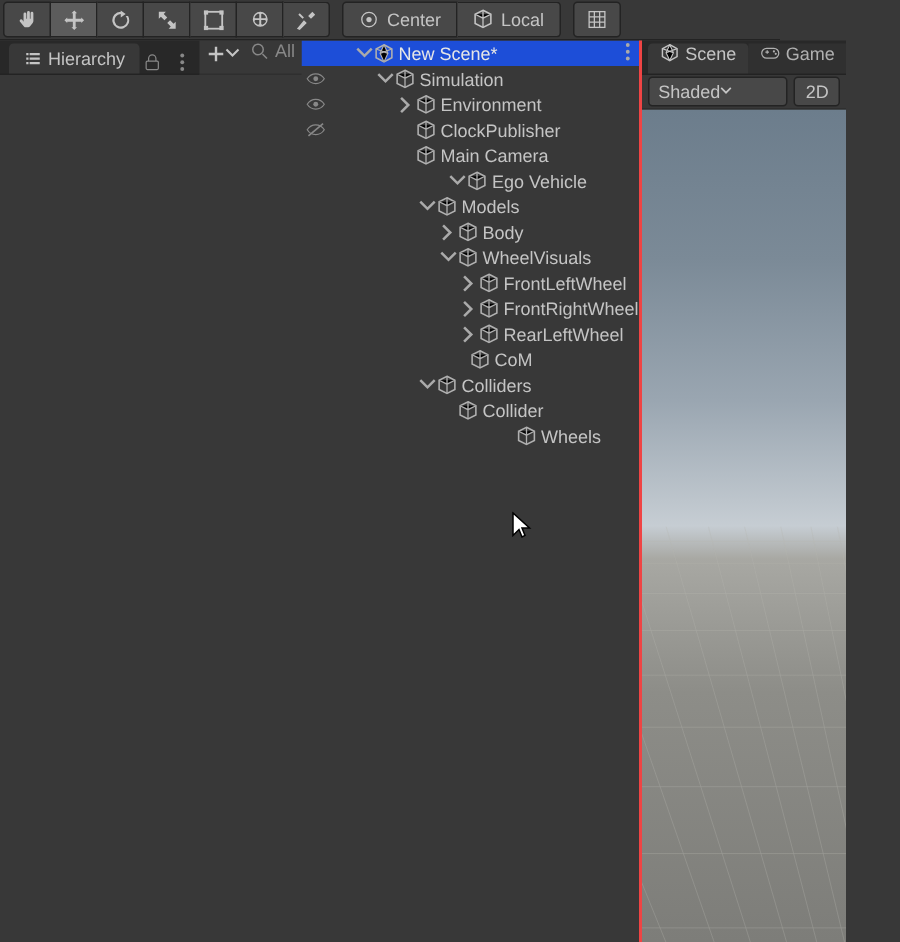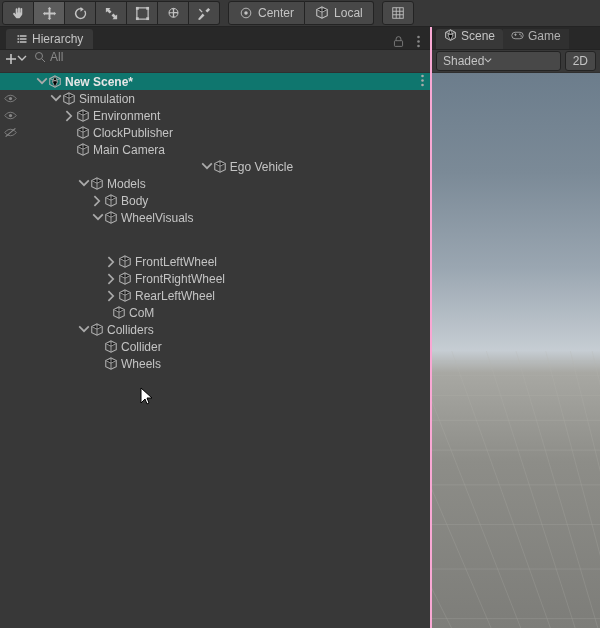--- a/index.html
+++ b/index.html
@@ -1,48 +1,48 @@
 <!DOCTYPE html>
 <html><head>
 <meta charset="utf-8">
 <style>
 html,body{margin:0;padding:0;width:600px;height:628px;overflow:hidden;font-family:Arial,Helvetica,sans-serif;font-size:12px;color:#c4c4c4;background:#383838;user-select:none}
-.root{display:flex;flex-direction:column;width:600px;height:628px}
+.root{display:flex;flex-direction:column;width:520px;height:628px}
 .toolbar{height:26px;background:#383838;border-bottom:1px solid #232323;display:flex;align-items:center;padding:0 2px;gap:0}
 .tool-group{display:flex;gap:0;margin-right:8px}
 .tool-btn{width:30px;height:22px;background:#484848;border:1px solid #232323;display:flex;align-items:center;justify-content:center;color:#c4c4c4;cursor:pointer}
 .tool-btn svg{width:15px;height:15px}
 .tool-btn:first-child{border-top-left-radius:3px;border-bottom-left-radius:3px}
 .tool-btn:last-child{border-top-right-radius:3px;border-bottom-right-radius:3px}
 .tool-btn.active{background:#5c5c5c}
 .tool-btn+.tool-btn{border-left:none}
 .pill{height:22px;padding:0 10px;background:#484848;border:1px solid #232323;display:flex;align-items:center;gap:5px;color:#c4c4c4;cursor:pointer}
 .pill.left{border-radius:3px 0 0 3px}
 .pill.right{border-radius:0 3px 3px 0;border-left:none}
 .pill svg{width:14px;height:14px}
 .grid-snap{width:30px;height:22px;background:#484848;border:1px solid #232323;border-radius:3px;display:flex;align-items:center;justify-content:center;margin-left:8px;cursor:pointer}
 .grid-snap svg{width:14px;height:14px}
 .main{flex:1;display:flex;min-height:0}
-.hierarchy{width:430px;display:flex;flex-direction:column;background:#383838;border-right:2px solid #f9a8d4}
+.hierarchy{width:430px;display:flex;flex-direction:row;background:#383838;border-right:2px solid #ef4444}
 .panel-tabbar{height:22px;display:flex;align-items:flex-end;padding-left:6px;background:#282828;border-bottom:1px solid #232323}
 .panel-tab{height:20px;padding:0 10px;background:#383838;border-radius:3px 3px 0 0;display:flex;align-items:center;gap:4px;color:#c4c4c4}
 .panel-tab svg{width:12px;height:12px}
 .panel-tabbar .spacer{flex:1}
 .tab-icon-btn{width:16px;height:16px;display:flex;align-items:center;justify-content:center;color:#888;margin-right:4px;cursor:pointer}
 .tab-icon-btn svg{width:13px;height:13px}
 .search-row{height:22px;display:flex;align-items:flex-start;padding:0 4px;gap:6px;border-bottom:1px solid #2f2f2f}
 .plus{width:24px;height:18px;display:flex;align-items:center;justify-content:center;color:#c4c4c4;cursor:pointer}
 .plus svg{width:10px;height:10px}
 .caret{width:8px;height:8px}
 .search{flex:1;display:flex;align-items:center;gap:4px;color:#888}
 .search-input-mock{color:#888}
 .search svg{width:12px;height:12px;color:#888}
 .tree{flex:1;overflow:auto;position:relative}
 .row{height:17px;display:flex;align-items:center;white-space:nowrap}
-.row.scene{background:#0f766e;color:#e0e0e0;font-weight:bold}
+.row.scene{background:#1d4ed8;color:#e0e0e0;font-weight:normal}
 .row .foldout{width:12px;height:12px;display:flex;align-items:center;justify-content:center;color:#aaa;cursor:pointer}
 .row .foldout.none{visibility:hidden}
 .row .cube{width:14px;height:14px;margin-right:3px;display:flex;align-items:center;justify-content:center;color:#b0b0b0}
 .row .uicon{width:14px;height:14px;margin-right:3px;display:flex;align-items:center;justify-content:center;color:#b0b0b0}
 .row .label{color:#c4c4c4}
 .row.scene .label{color:#e6e6e6}
 .scene-kebab{position:absolute;right:6px;top:1px;color:#aaa;cursor:pointer}
 .scene-kebab svg{width:3px;height:13px}
 .vis-gutter{position:absolute;left:0;top:0;width:20px;display:flex;flex-direction:column}
 .vis-gutter .g{height:17px;display:flex;align-items:center;justify-content:center;color:#888}
@@ -388,21 +388,21 @@
                 <use href="#i-caret-d"></use>
               </svg>
             </span>
             <span class="cube">
               <svg viewBox="0 0 16 16">
                 <use href="#i-cube"></use>
               </svg>
             </span>
             <span class="label">WheelVisuals</span>
           </div>
-          <div class="row" style="padding-left: 106px; margin-top: 27px;">
+          <div class="row" style="padding-left: 106px;">
             <span class="foldout">
               <svg viewBox="0 0 10 10">
                 <use href="#i-caret-r"></use>
               </svg>
             </span>
             <span class="cube">
               <svg viewBox="0 0 16 16">
                 <use href="#i-cube"></use>
               </svg>
             </span>
@@ -466,21 +466,21 @@
                 <use href="#i-caret-r"></use>
               </svg>
             </span>
             <span class="cube">
               <svg viewBox="0 0 16 16">
                 <use href="#i-cube"></use>
               </svg>
             </span>
             <span class="label">Collider</span>
           </div>
-          <div class="row" style="padding-left: 92px;">
+          <div class="row" style="padding-left: 92px; margin-left: 39px;">
             <span class="foldout none">
               <svg viewBox="0 0 10 10">
                 <use href="#i-caret-r"></use>
               </svg>
             </span>
             <span class="cube">
               <svg viewBox="0 0 16 16">
                 <use href="#i-cube"></use>
               </svg>
             </span>

